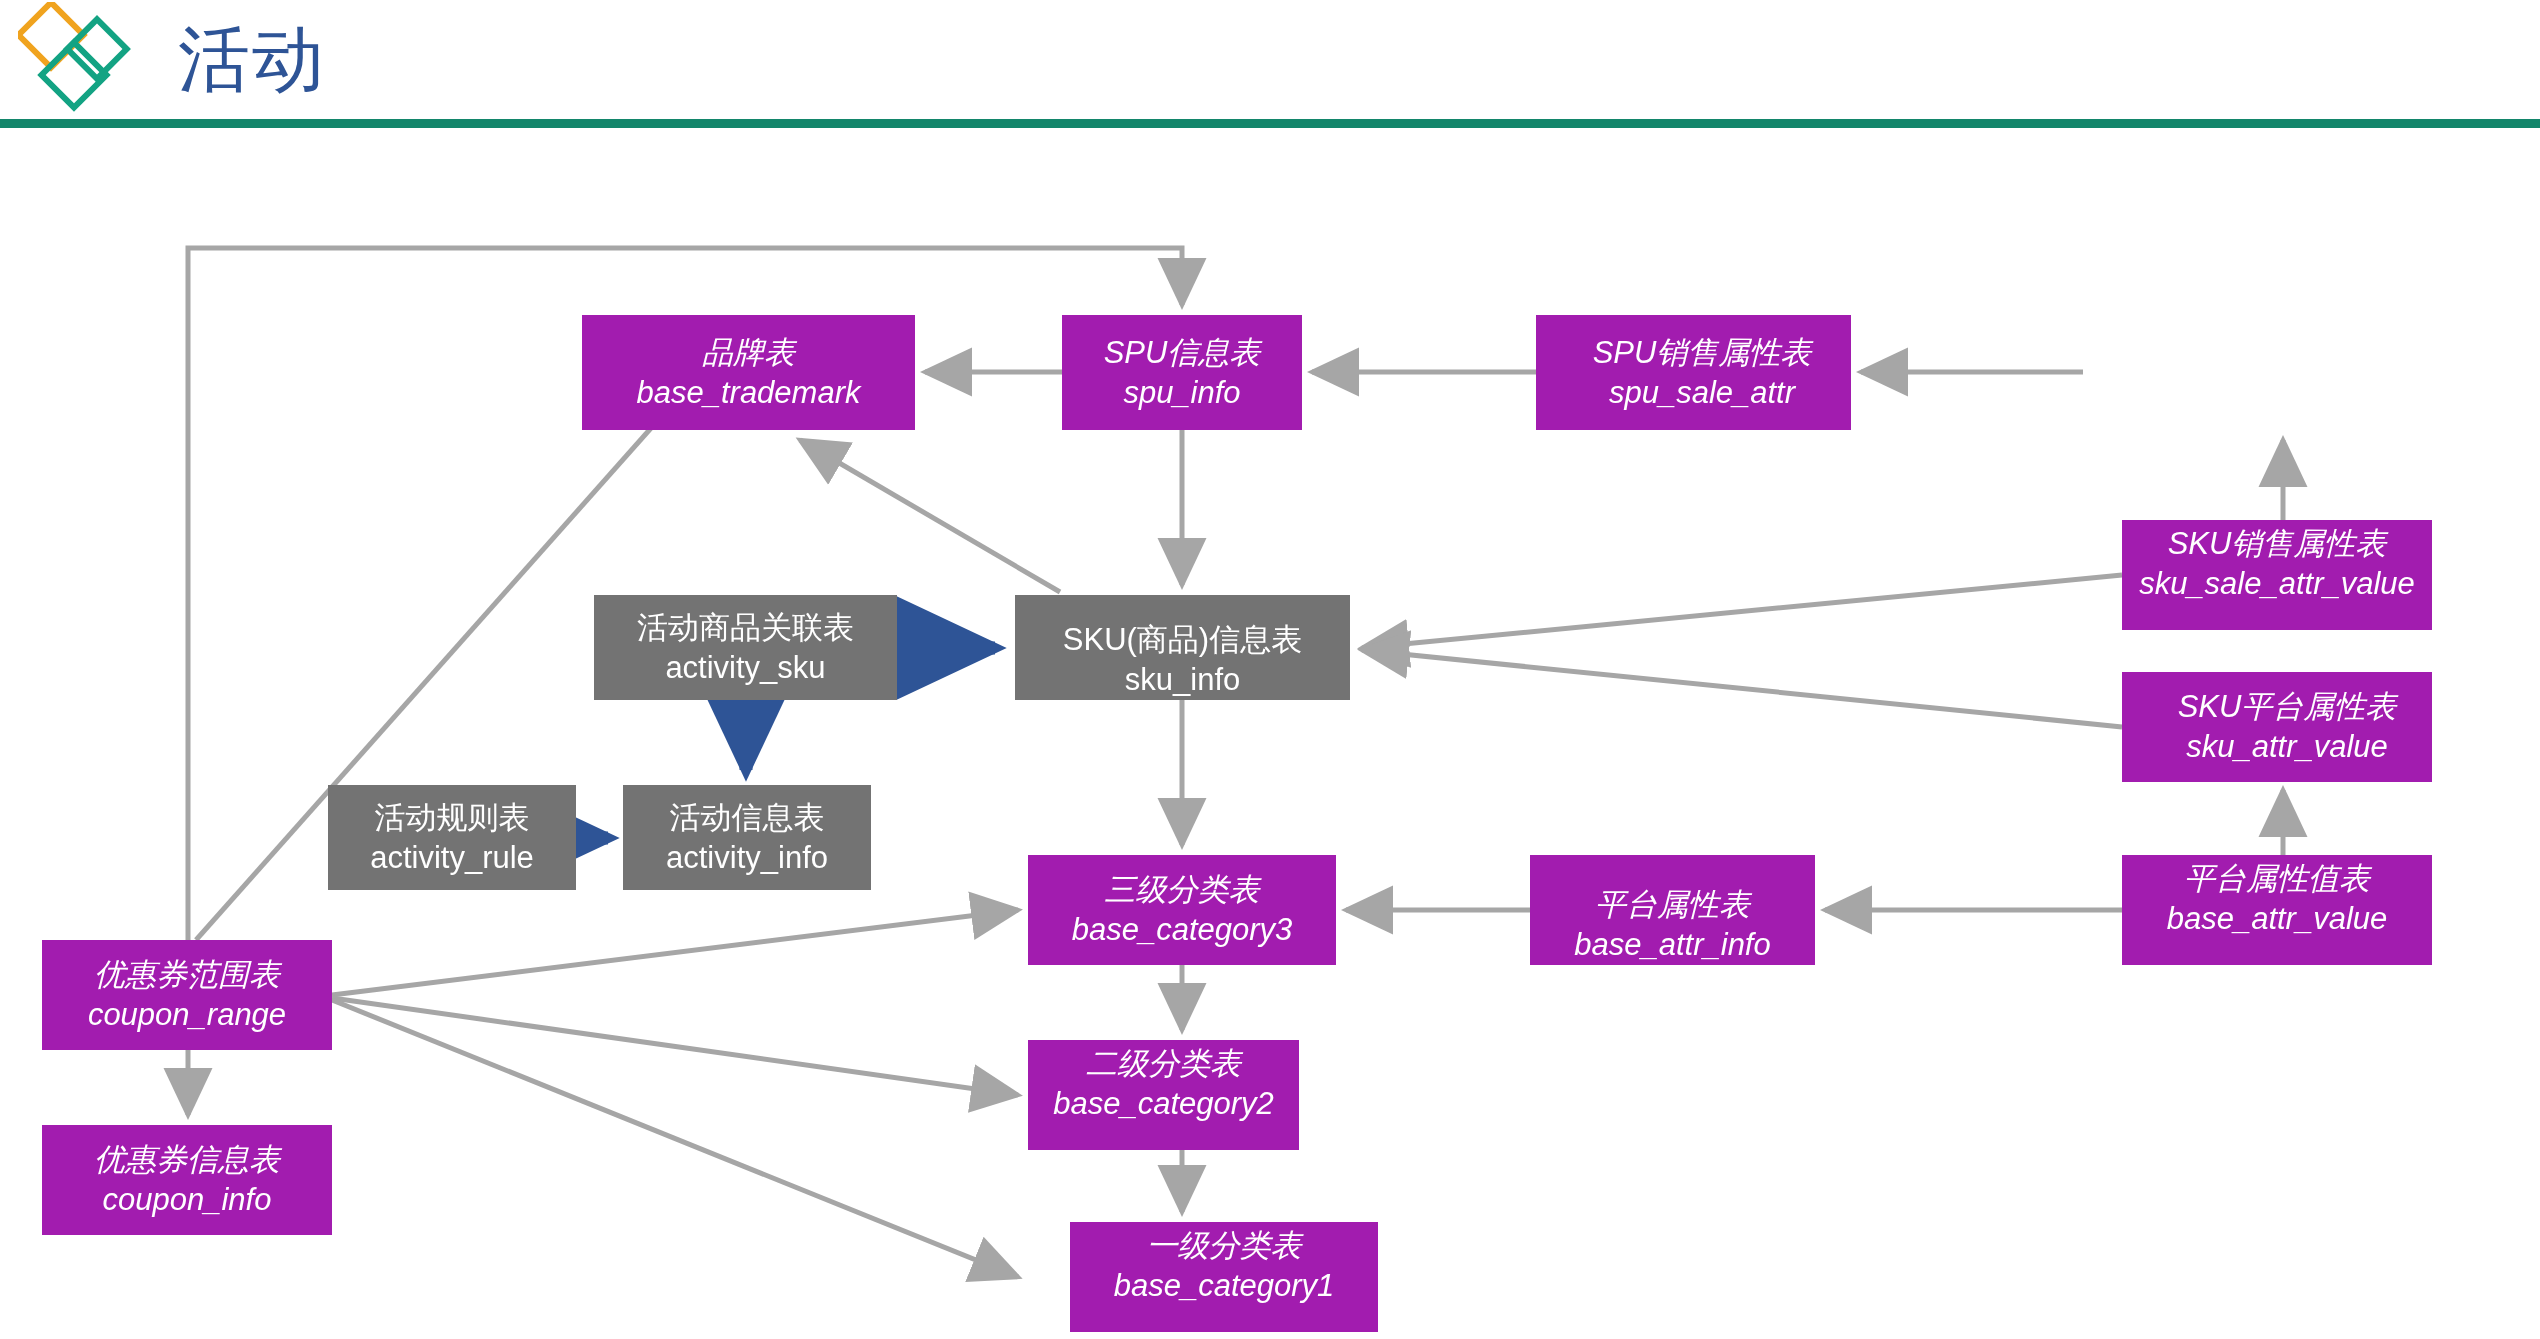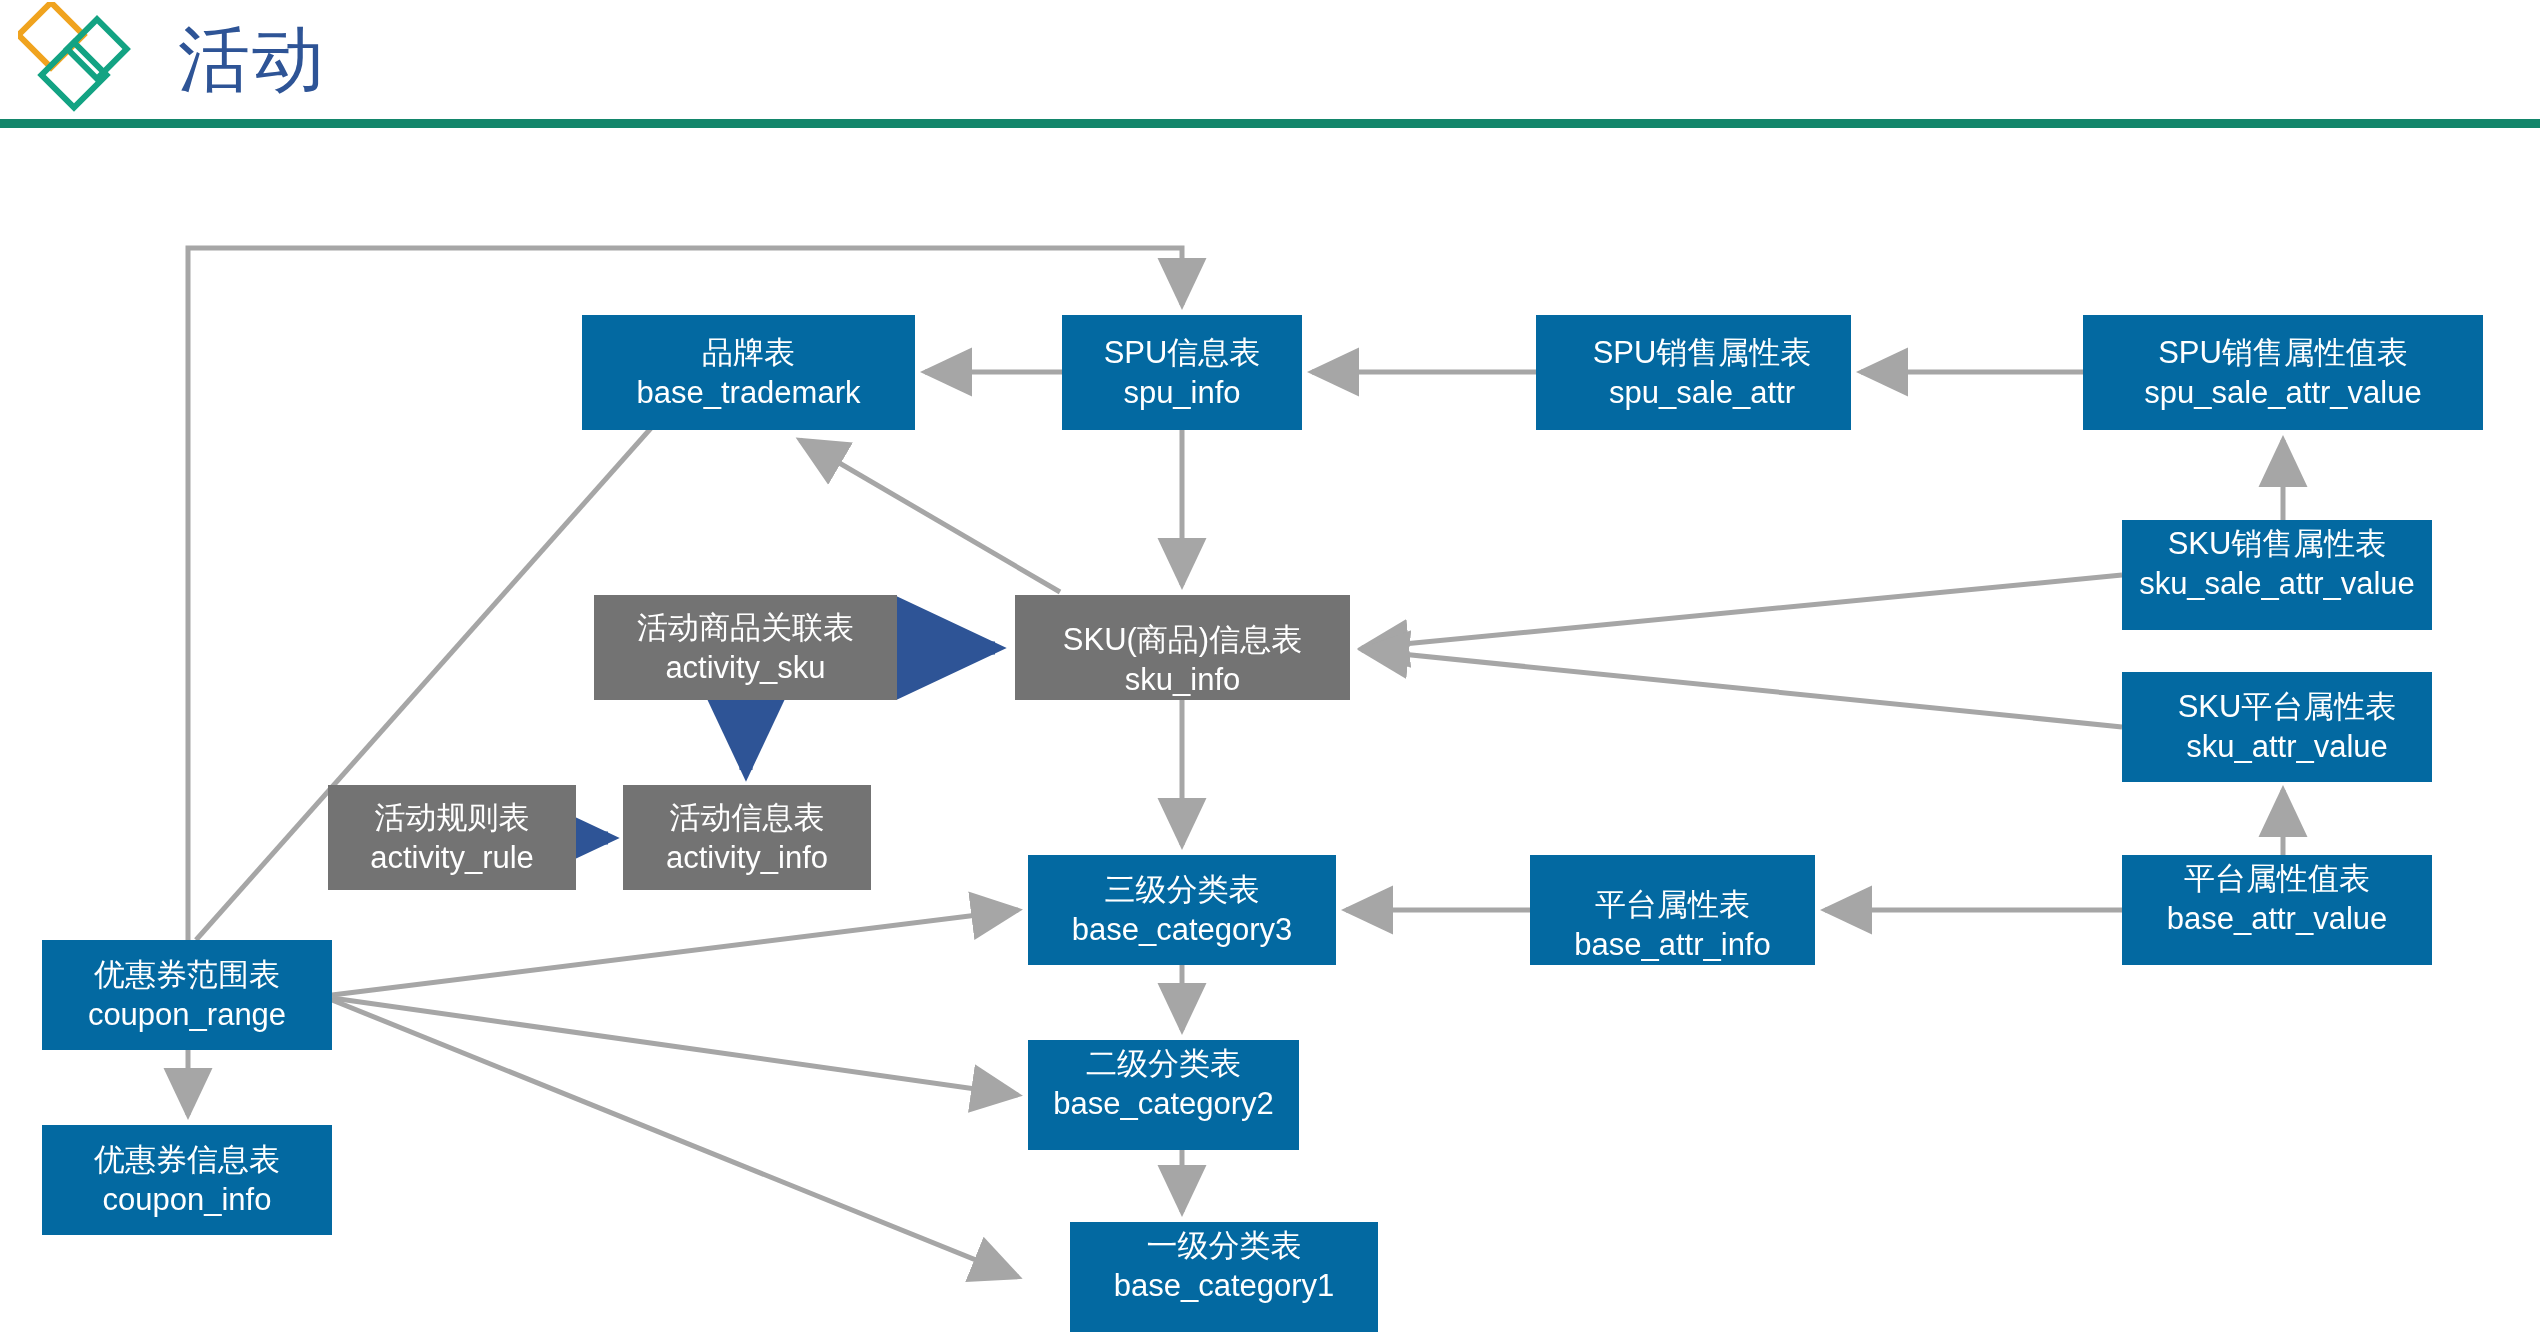--- a/index.html
+++ b/index.html
@@ -57,21 +57,21 @@
     justify-content: center;
     color: #ffffff;
     text-align: center;
     font-size: 31px;
     line-height: 40px;
     overflow: visible;
     z-index: 5;
   }
   .node .zh { white-space: nowrap; }
   .node .en { white-space: normal; word-break: break-all; }
-  .node.gray { background: #0369a1; }
+  .node.gray { background: #a21caf; font-style: italic; }
   .node.blue { background: #737373; }
   .node.overflow { justify-content: flex-start; padding-top: 4px; }
 </style>
 </head>
 <body>
 
 <div id="page">
 
   <div id="header">
     <svg id="logo" viewBox="0 0 118 115">
@@ -152,24 +152,20 @@
       <span class="en">base_trademark</span>
     </div>
     <div class="node gray" style="left: 1062px; top: 315px; width: 240px; height: 115px;">
       <span class="zh">SPU信息表</span>
       <span class="en">spu_info</span>
     </div>
     <div class="node gray" style="left: 1536px; top: 315px; width: 315px; height: 115px; padding-left: 17px;">
       <span class="zh">SPU销售属性表</span>
       <span class="en">spu_sale_attr</span>
     </div>
-    <div class="node gray" style="left: 2083px; top: 315px; width: 400px; height: 115px;">
-      <span class="zh">SPU销售属性值表</span>
-      <span class="en">spu_sale_attr_value</span>
-    </div>
     <div class="node gray overflow" style="left: 2122px; top: 520px; width: 310px; height: 110px;">
       <span class="zh">SKU销售属性表</span>
       <span class="en">sku_sale_attr_value</span>
     </div>
     <div class="node gray" style="left: 2122px; top: 672px; width: 310px; height: 110px; padding-left: 20px;">
       <span class="zh">SKU平台属性表</span>
       <span class="en">sku_attr_value</span>
     </div>
     <div class="node blue" style="left: 594px; top: 595px; width: 303px; height: 105px;">
       <span class="zh">活动商品关联表</span>

